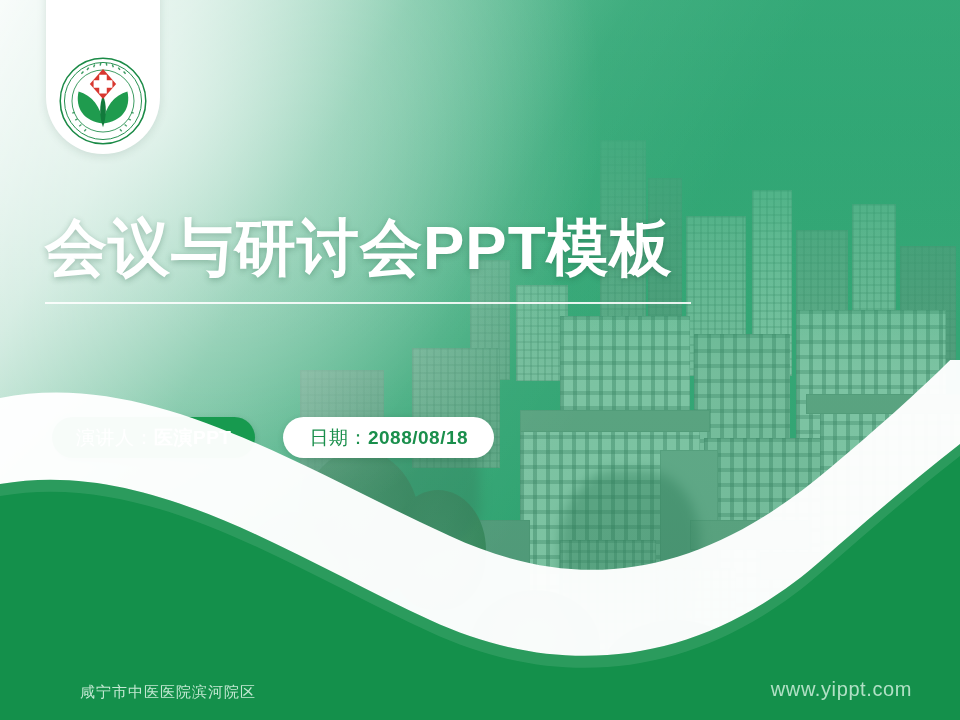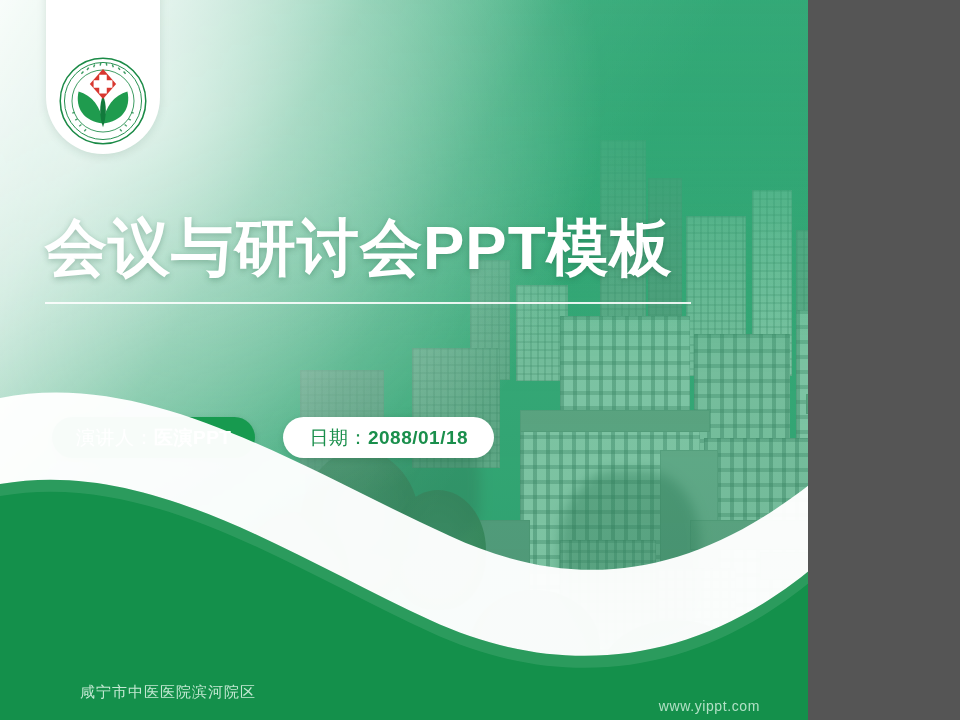--- a/index.html
+++ b/index.html
@@ -3,26 +3,25 @@
 <meta charset="utf-8">
 <title>PPT Cover</title>
 <style>
   html, body {
     margin: 0;
     padding: 0;
     background: #555;
   }
   #slide {
     position: relative;
-    width: 760px;
+    width: 960px;
     height: 720px;
     overflow: hidden;
     background: #2fa06f;
     font-family: "Liberation Sans", "DejaVu Sans", sans-serif;
-    padding-left: 48px;
     -webkit-font-smoothing: antialiased;
   }
 
   
   .photo-layer {
     position: absolute;
     inset: 0;
     overflow: hidden;
   }
   .city {
@@ -227,22 +226,22 @@
     left: 45px;
     bottom: 18px;
     font-size: 15px;
     color: rgba(210,240,222,.92);
     letter-spacing: 1px;
     margin-left: 35px;
   }
   .footer-right {
     position: absolute;
     right: 48px;
-    bottom: 6px;
-    font-size: 14px;
+    bottom: 19px;
+    font-size: 20px;
     color: rgba(205,238,218,.85);
     letter-spacing: .6px;
   }
 </style>
 </head>
 <body>
 
 <div id="slide">
 
   <div class="photo-layer">
@@ -377,21 +376,21 @@
   <div class="title">会议与研讨会PPT模板</div>
   <div class="rule"></div>
 
   <div class="pills">
     <div class="pill pill-speaker">
       <span class="lab">演讲人：</span>
         <span class="val">医演PPT</span>
     </div>
     <div class="pill pill-date">
       <span class="lab">日期：</span>
-        <span class="val">2088/01/18</span>
+        <span class="val">2088/08/18</span>
     </div>
   </div>
 
   <div class="waves">
     <svg viewBox="0 0 960 360" width="960" height="360" preserveAspectRatio="none">
 
       <path d="M0 38 C150 8 300 108 450 176 C580 236 700 218 830 108 C880 66 925 26 960 -10
                L960 86 C915 120 872 158 824 200 C700 310 560 322 430 262 C290 198 150 100 0 126 Z" fill="#ffffff" opacity="0.97"></path>
 
       <path d="M0 124 C150 98 290 196 430 260 C560 320 700 308 824 198 C872 156 916 118 960 84

